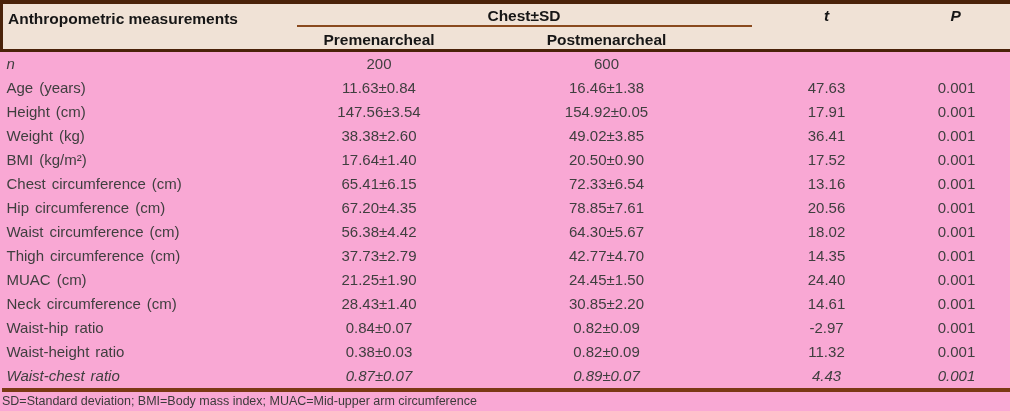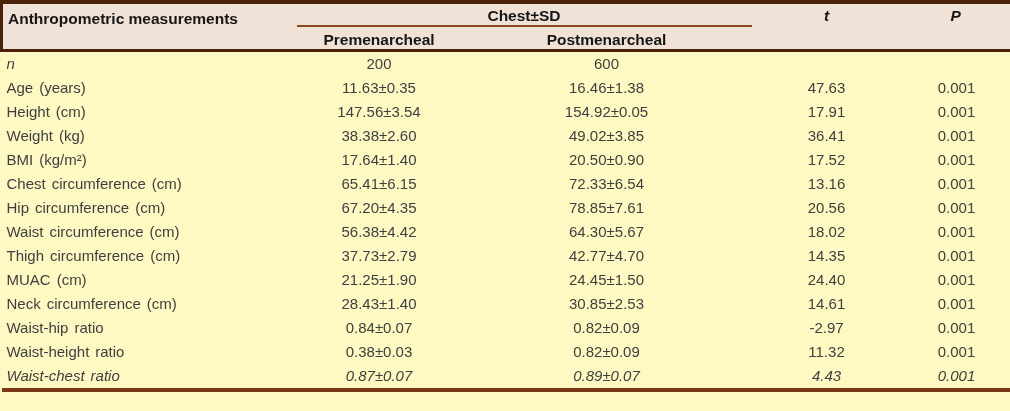--- a/index.html
+++ b/index.html
@@ -6,21 +6,21 @@
     --header-bg:#f0e2d6;
     --border-dark:#4a2209;
     --group-rule:#8a4a1e;
     --bottom-rule:#7a3814;
     --text:#3f3f3f;
     --header-text:#161616;
   }
   *{box-sizing:border-box;margin:0;padding:0;}
   html,body{width:1010px;height:411px;overflow:hidden;background:#fff;}
   body{font-family:"Liberation Sans","DejaVu Sans",sans-serif;}
-  .page{width:1010px;height:411px;background:#fef9c3;}
+  .page{width:1010px;height:411px;background:#f9a8d4;}
   table{width:1010px;border-collapse:collapse;table-layout:fixed;}
   thead th{
     background:var(--header-bg);
     color:var(--header-text);
     font-size:15.5px;
     font-weight:bold;
     vertical-align:top;
     padding-top:3px;
   }
   th.c-label{
@@ -101,21 +101,21 @@
     <tbody>
         <tr>
           <td class="c-label it">n</td>
           <td class="c-pre">200</td>
           <td class="c-post">600</td>
           <td class="c-t"></td>
           <td class="c-p"></td>
         </tr>
         <tr>
           <td class="c-label">Age (years)</td>
-          <td class="c-pre">11.63±0.35</td>
+          <td class="c-pre">11.63±0.84</td>
           <td class="c-post">16.46±1.38</td>
           <td class="c-t">47.63</td>
           <td class="c-p">0.001</td>
         </tr>
         <tr>
           <td class="c-label">Height (cm)</td>
           <td class="c-pre">147.56±3.54</td>
           <td class="c-post">154.92±0.05</td>
           <td class="c-t">17.91</td>
           <td class="c-p">0.001</td>
@@ -165,21 +165,21 @@
         <tr>
           <td class="c-label">MUAC (cm)</td>
           <td class="c-pre">21.25±1.90</td>
           <td class="c-post">24.45±1.50</td>
           <td class="c-t">24.40</td>
           <td class="c-p">0.001</td>
         </tr>
         <tr>
           <td class="c-label">Neck circumference (cm)</td>
           <td class="c-pre">28.43±1.40</td>
-          <td class="c-post">30.85±2.53</td>
+          <td class="c-post">30.85±2.20</td>
           <td class="c-t">14.61</td>
           <td class="c-p">0.001</td>
         </tr>
         <tr>
           <td class="c-label">Waist-hip ratio</td>
           <td class="c-pre">0.84±0.07</td>
           <td class="c-post">0.82±0.09</td>
           <td class="c-t">-2.97</td>
           <td class="c-p">0.001</td>
         </tr>
@@ -192,13 +192,14 @@
         </tr>
         <tr>
           <td class="c-label">Waist-chest ratio</td>
           <td class="c-pre">0.87±0.07</td>
           <td class="c-post">0.89±0.07</td>
           <td class="c-t">4.43</td>
           <td class="c-p">0.001</td>
         </tr>
       </tbody>
   </table>
+  <div class="footnote">SD=Standard deviation; BMI=Body mass index; MUAC=Mid-upper arm circumference</div>
 </div>
 
 </body></html>

